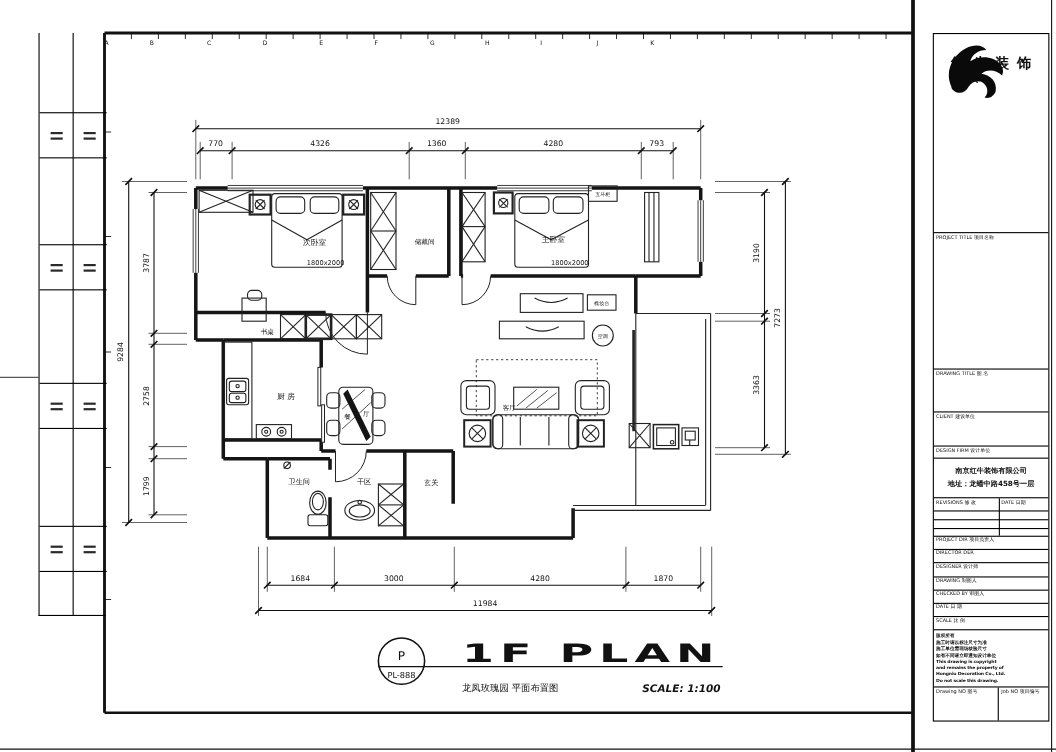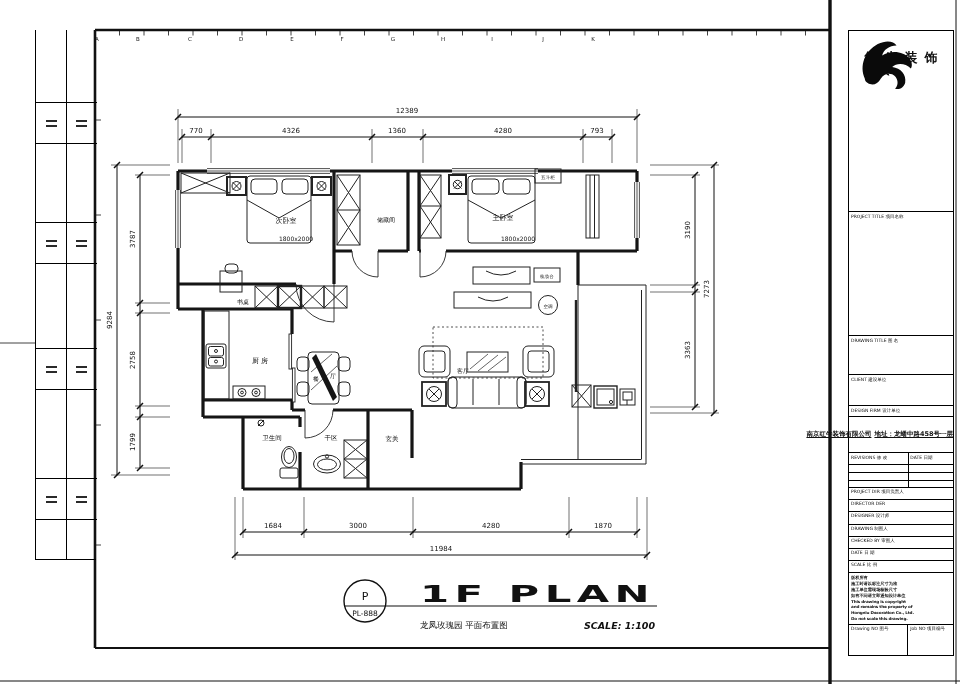--- a/index.html
+++ b/index.html
@@ -8,21 +8,21 @@
   svg text{fill:#111;stroke:none;font-family:"DejaVu Sans","Liberation Sans",sans-serif;}
 
   
   .titleblock{position:absolute;left:848px;top:30px;width:106px;height:626px;
     border:1.2px solid #000;box-sizing:border-box;background:#fff;display:flex;flex-direction:column;}
   .tb-logo-sec{height:180px;box-sizing:border-box;display:flex;flex-direction:column;align-items:center;justify-content:flex-start;padding-top:8px;}
   .brand{font-size:13px;font-weight:700;letter-spacing:7px;margin-top:10px;padding-left:7px;white-space:nowrap;}
   .tb-label{border-top:1px solid #000;height:11px;box-sizing:border-box;font-size:4.5px;line-height:10px;padding-left:2px;white-space:nowrap;overflow:hidden;}
   .tb-space{box-sizing:border-box;}
   .tb-firm{border-top:1px solid #000;height:36px;box-sizing:border-box;font-size:6.5px;font-weight:700;
-    display:flex;flex-direction:row;align-items:center;justify-content:flex-end;gap:3px;white-space:nowrap;text-decoration:underline;}
+    display:flex;flex-direction:column;align-items:center;justify-content:center;gap:3px;white-space:nowrap;}
   .tb-rev{position:relative;border-top:1px solid #000;height:35px;box-sizing:border-box;}
   .tb-rev:before{content:"";position:absolute;left:57%;top:0;bottom:0;border-left:1px solid #000;}
   .tb-rev-h{display:flex;height:11px;font-size:4.5px;line-height:10px;}
   .tb-rev-h span{padding-left:2px;}
   .tb-rev-h .rc{margin-left:auto;width:43%;box-sizing:border-box;}
   .tb-rev-r{border-top:1px solid #000;height:8px;box-sizing:border-box;}
   .tb-row{border-top:1px solid #000;height:12px;box-sizing:border-box;font-size:4.5px;line-height:6px;padding:1px 0 0 2px;white-space:nowrap;overflow:hidden;}
   .tb-notes{border-top:1px solid #000;height:52px;box-sizing:border-box;font-size:4.2px;line-height:1.4;padding:2px 2px;}
   .tb-notes .cn{display:block;font-weight:700;}
   .tb-notes .en{display:block;font-weight:700;transform:scaleY(.92);letter-spacing:-.2px;}

